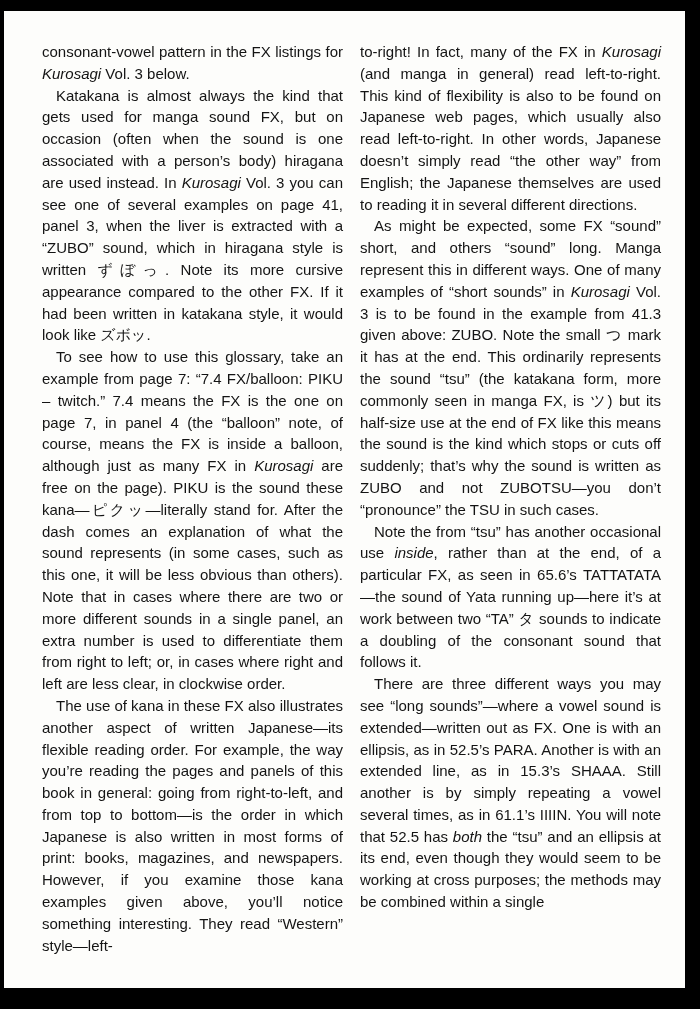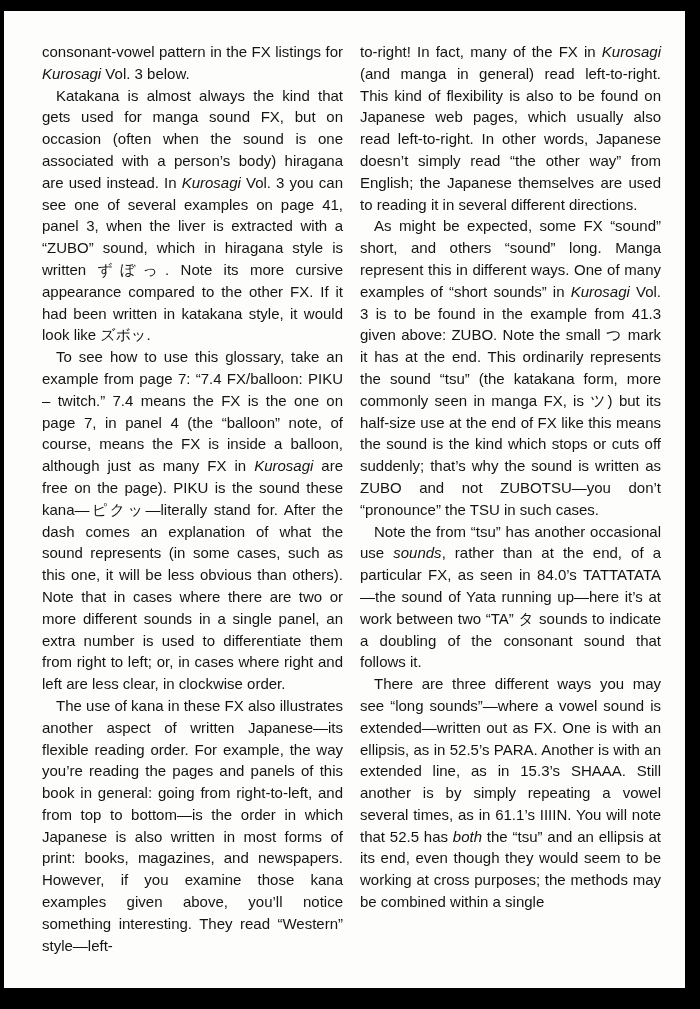--- a/index.html
+++ b/index.html
@@ -65,17 +65,17 @@
   <div class="columns">
     <div class="column">
         <p class="para"><span>consonant-vowel pattern in the FX listings for </span><span class="italic">Kurosagi</span><span> Vol. 3 below.</span></p>
         <p class="para indent"><span>Katakana is almost always the kind that gets used for manga sound FX, but on occasion (often when the sound is one associated with a person’s body) hiragana are used instead. In </span><span class="italic">Kurosagi</span><span> Vol. 3 you can see one of several examples on page 41, panel 3, when the liver is extracted with a “ZUBO” sound, which in hiragana style is written ずぼっ. Note its more cursive appearance compared to the other FX. If it had been written in katakana style, it would look like ズボッ.</span></p>
         <p class="para indent"><span>To see how to use this glossary, take an example from page 7: “7.4 FX/balloon: PIKU – twitch.” 7.4 means the FX is the one on page 7, in panel 4 (the “balloon” note, of course, means the FX is inside a balloon, although just as many FX in </span><span class="italic">Kurosagi</span><span> are free on the page). PIKU is the sound these kana—ピクッ—literally stand for. After the dash comes an explanation of what the sound represents (in some cases, such as this one, it will be less obvious than others). Note that in cases where there are two or more different sounds in a single panel, an extra number is used to differentiate them from right to left; or, in cases where right and left are less clear, in clockwise order.</span></p>
         <p class="para indent"><span>The use of kana in these FX also illustrates another aspect of written Japanese—its flexible reading order. For example, the way you’re reading the pages and panels of this book in general: going from right-to-left, and from top to bottom—is the order in which Japanese is also written in most forms of print: books, magazines, and newspapers. However, if you examine those kana examples given above, you’ll notice something interesting. They read “Western” style—left-</span></p>
       </div>
     <div class="column">
         <p class="para"><span>to-right! In fact, many of the FX in </span><span class="italic">Kurosagi</span><span> (and manga in general) read left-to-right. This kind of flexibility is also to be found on Japanese web pages, which usually also read left-to-right. In other words, Japanese doesn’t simply read “the other way” from English; the Japanese themselves are used to reading it in several different directions.</span></p>
         <p class="para indent"><span>As might be expected, some FX “sound” short, and others “sound” long. Manga represent this in different ways. One of many examples of “short sounds” in </span><span class="italic">Kurosagi</span><span> Vol. 3 is to be found in the example from 41.3 given above: ZUBO. Note the small つ mark it has at the end. This ordinarily represents the sound “tsu” (the katakana form, more commonly seen in manga FX, is ツ) but its half-size use at the end of FX like this means the sound is the kind which stops or cuts off suddenly; that’s why the sound is written as ZUBO and not ZUBOTSU—you don’t “pronounce” the TSU in such cases.</span></p>
-        <p class="para indent"><span>Note the from “tsu” has another occasional use </span><span class="italic">sounds</span><span>, rather than at the end, of a particular FX, as seen in 84.0’s TATTATATA—the sound of Yata running up—here it’s at work between two “TA” タ sounds to indicate a doubling of the consonant sound that follows it.</span></p>
+        <p class="para indent"><span>Note the from “tsu” has another occasional use </span><span class="italic">inside</span><span>, rather than at the end, of a particular FX, as seen in 65.6’s TATTATATA—the sound of Yata running up—here it’s at work between two “TA” タ sounds to indicate a doubling of the consonant sound that follows it.</span></p>
         <p class="para indent"><span>There are three different ways you may see “long sounds”—where a vowel sound is extended—written out as FX. One is with an ellipsis, as in 52.5’s PARA. Another is with an extended line, as in 15.3’s SHAAA. Still another is by simply repeating a vowel several times, as in 61.1’s IIIIN. You will note that 52.5 has </span><span class="italic">both</span><span> the “tsu” and an ellipsis at its end, even though they would seem to be working at cross purposes; the methods may be combined within a single</span></p>
       </div>
   </div>
 </div>
 
 </body></html>

